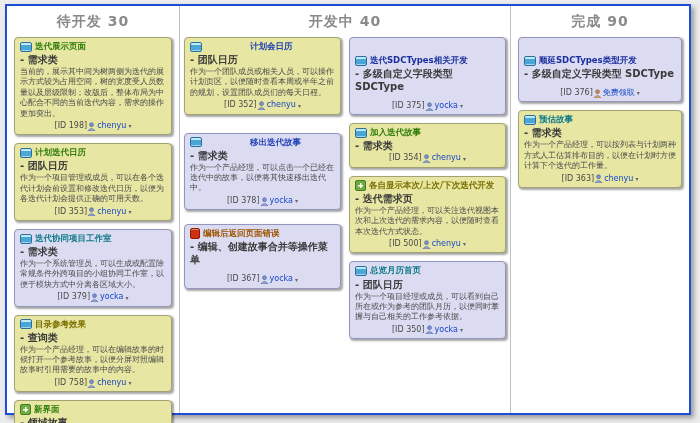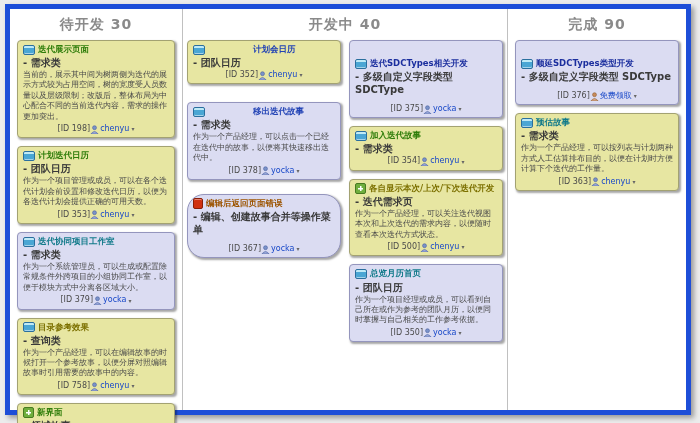--- a/index.html
+++ b/index.html
@@ -4,21 +4,21 @@
 <style>
   html,body{margin:0;padding:0;}
   body{
     width:700px;height:423px;overflow:hidden;
     background:#ececec;
     font-family:"DejaVu Sans","Liberation Sans",sans-serif;
   }
   .board{
     position:absolute;left:5px;top:4px;right:9px;bottom:8px;
     background:#ffffff;
-    border:5px solid #1d4ed8;
+    border:2px solid #1d4ed8;
     box-shadow:3px 3px 5px rgba(0,0,0,0.35);
     display:flex;
   }
   .col{display:flex;flex-direction:column;min-width:0;}
   .col-1{width:172px;}
   .col-2{flex:1;border-left:1px solid #c0c0c0;border-right:1px solid #c0c0c0;}
   .col-3{width:178px;}
   .col-header{
     text-align:center;color:#8a8a8a;font-weight:bold;
     font-size:14px;padding:7px 0 6px 0;letter-spacing:1px;
@@ -66,21 +66,21 @@
     width:9px;height:9px;border-radius:2px;
     background:
       linear-gradient(#fff,#fff) 50% 50%/5px 1.5px no-repeat,
       linear-gradient(#fff,#fff) 50% 50%/1.5px 5px no-repeat,
       #6fae3e;
     border:1px solid #477a21;
   }
   .u-ic svg{display:block;}
   
   .mt18{margin-top:18px;}
-  .mt14{margin-top:14px;border-radius:17px;}
+  .mt14{margin-top:14px;}
 </style>
 </head>
 <body>
 
 <div class="board">
 
   <div class="col col-1">
     <div class="col-header">待开发 30</div>
     <div class="cards">
 
@@ -190,20 +190,21 @@
     <div class="twocol">
 
       <div class="subcol">
 
         <div class="card yellow">
           <div class="card-title t-blue">
               <span class="ic ic-card"></span>
               <span>计划会日历</span>
             </div>
           <div class="card-type">- 团队日历</div>
+          <div class="card-body">作为一个团队成员或相关人员，可以操作计划页区，以便随时查看本周或半年之前的规划，设置团队成员们的每天日程。</div>
           <div class="card-footer">
             <span class="card-id">[ID 352]</span>
             <span class="card-user">
                 <span class="u-ic">
                   <svg width="9" height="9" viewBox="0 0 10 10">
                     <circle cx="5" cy="3" r="2.2" fill="#7a92c8" stroke="#41599c" stroke-width="0.6"></circle>
                     <path d="M1 10 Q5 4.5 9 10 Z" fill="#9aa8d8" stroke="#41599c" stroke-width="0.6"></path>
                   </svg>
                 </span>
                 <span class="uname">chenyu</span>

